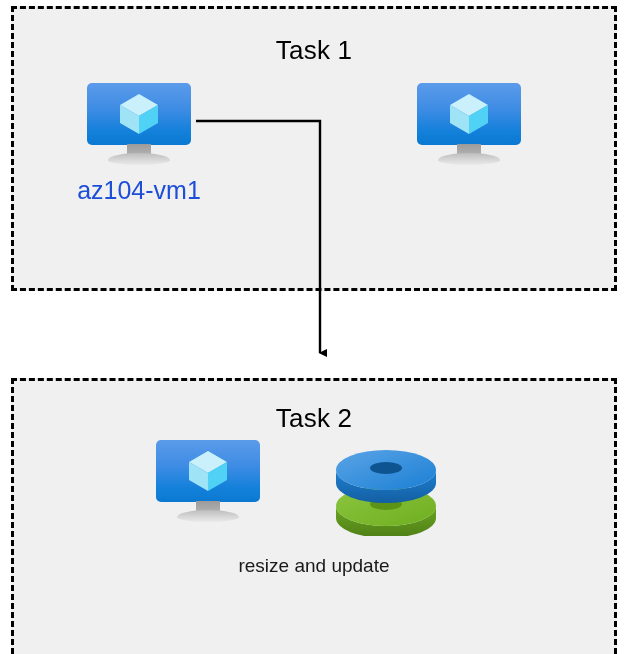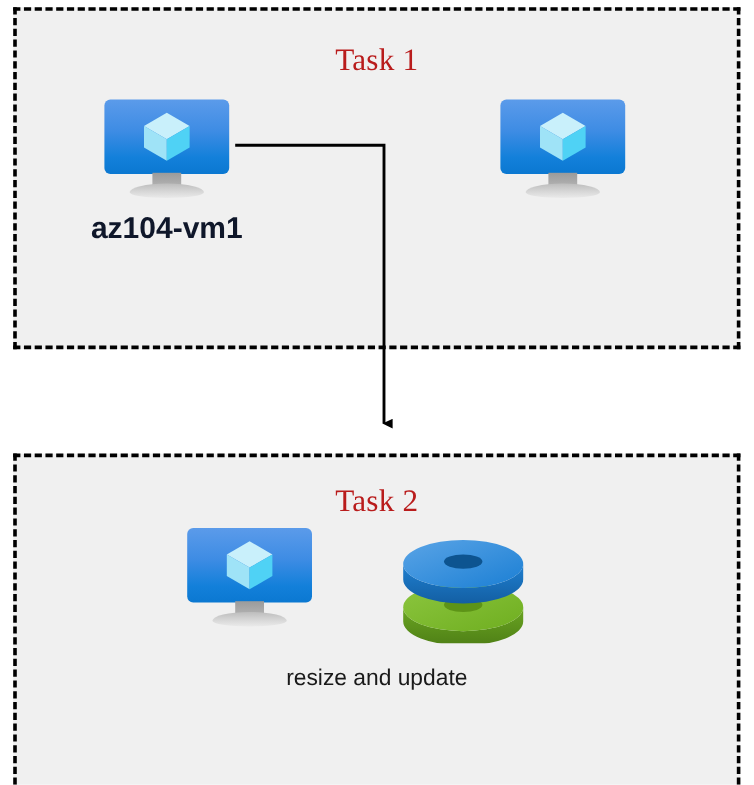--- a/index.html
+++ b/index.html
@@ -40,45 +40,44 @@
     top: 378px;
     width: 606px;
     height: 285px;
   }
 
   .task-title {
     position: absolute;
     left: 0;
     width: 100%;
     text-align: center;
-    color: #b91c1c;
+    color: #000000;
     font-size: 26px;
-    font-family: Liberation Serif, serif;
+    font-family: Liberation Sans, sans-serif;
     letter-spacing: 0.2px;
     white-space: nowrap;
   }
   #task-1-title { top: 26px; }
   #task-2-title { top: 22px; }
 
   
   .vm-node {
     position: absolute;
     width: 170px;
     text-align: center;
   }
   #vm-node-1 { left: 51px; top: 80px; }
   #vm-node-2 { left: 381px; top: 80px; }
 
   .vm-label {
-    color: #0f172a;
+    color: #1d4ed8;
     font-size: 25px;
     line-height: 31px;
     font-family: "Liberation Sans", sans-serif;
     white-space: nowrap;
-    font-weight: bold;
   }
   .vm-label-block { margin-top: 10px; }
 
   
   .vm-icon {
     position: relative;
     width: 104px;
     height: 82px;
     margin: 0 auto;
   }

